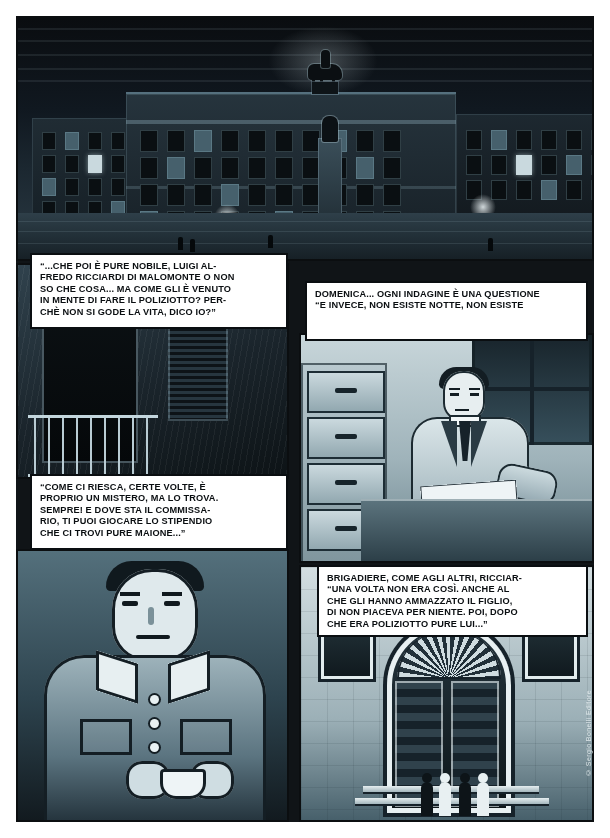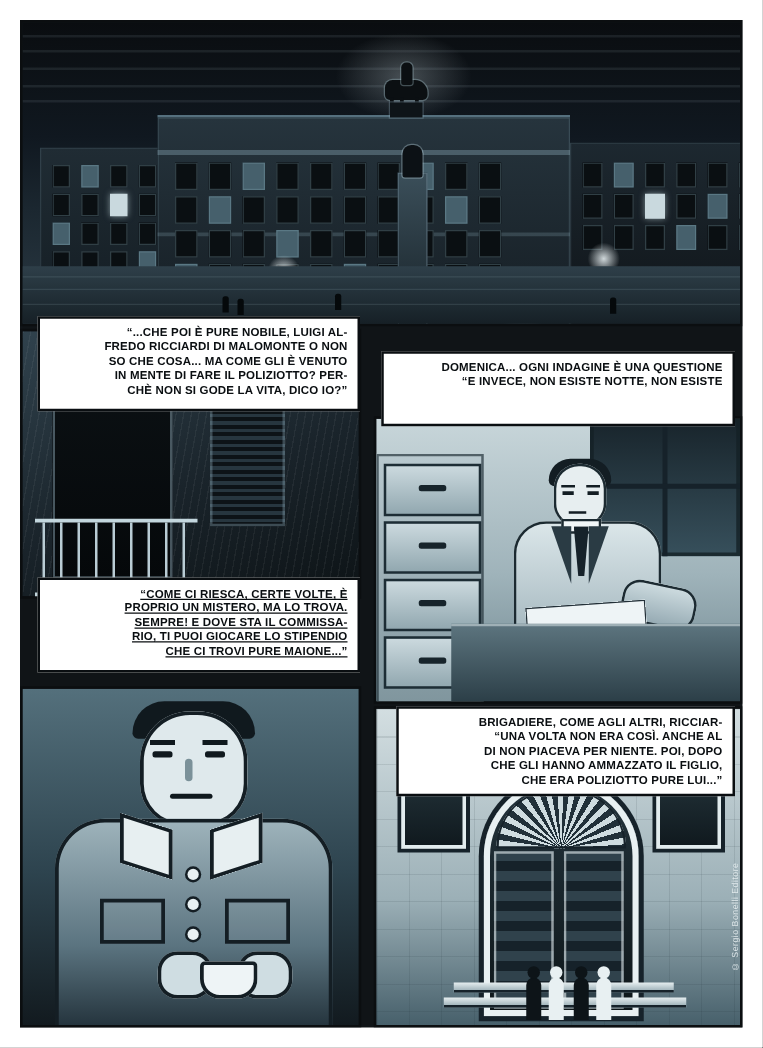--- a/index.html
+++ b/index.html
@@ -367,28 +367,28 @@
     position: absolute;
     background: #ffffff;
     border: 2px solid #0a0e11;
     box-sizing: border-box;
     padding: 6px 8px 7px 8px;
     font-family: "Liberation Sans", sans-serif;
     font-size: 9.2px;
     line-height: 11.4px;
     letter-spacing: 0.15px;
     color: #0a0e11;
-    text-align: right;
+    text-align: left;
     text-transform: uppercase;
     font-weight: 600;
   }
 
   #cap-nobile  { left: 14px;  top: 237px; width: 258px; height: 76px; }
   #cap-notte   { left: 289px; top: 265px; width: 283px; height: 60px; }
-  #cap-riesce  { left: 14px;  top: 446px; width: 258px; height: 76px; text-decoration: underline; }
+  #cap-riesce  { left: 14px;  top: 458px; width: 258px; height: 76px; }
   #cap-volta   { left: 301px; top: 549px; width: 271px; height: 72px; }
 
   
   #copyright {
     position: absolute;
     right: 2px;
     bottom: 46px;
     font-family: "Liberation Sans", sans-serif;
     font-size: 7px;
     color: #e6eef0;
@@ -655,21 +655,21 @@
       <div>“COME CI RIESCA, CERTE VOLTE, È</div>
       <div>PROPRIO UN MISTERO, MA LO TROVA.</div>
       <div>SEMPRE! E DOVE STA IL COMMISSA-</div>
       <div>RIO, TI PUOI GIOCARE LO STIPENDIO</div>
       <div>CHE CI TROVI PURE MAIONE...”</div>
     </div>
 
     <div class="caption" id="cap-volta">
       <div>BRIGADIERE, COME AGLI ALTRI, RICCIAR-</div>
       <div>“UNA VOLTA NON ERA COSÌ. ANCHE AL</div>
+      <div>CHE GLI HANNO AMMAZZATO IL FIGLIO,</div>
       <div>DI NON PIACEVA PER NIENTE. POI, DOPO</div>
-      <div>CHE GLI HANNO AMMAZZATO IL FIGLIO,</div>
       <div>CHE ERA POLIZIOTTO PURE LUI...”</div>
     </div>
 
     <div id="copyright">© Sergio Bonelli Editore</div>
 
   </div>
 </div>
 
 </body></html>

